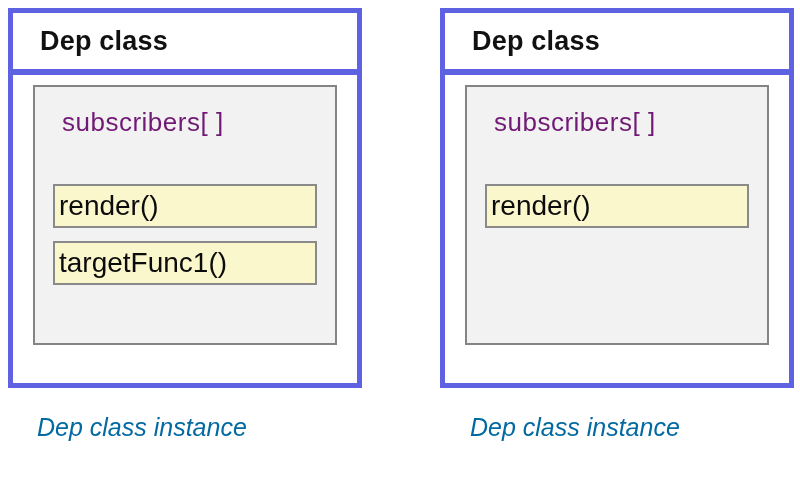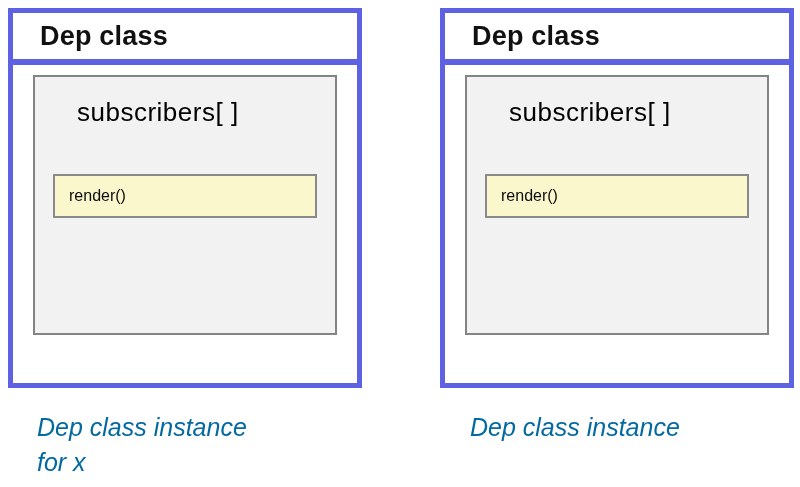--- a/index.html
+++ b/index.html
@@ -26,58 +26,58 @@
     top: 8px;
     width: 354px;
     height: 380px;
     border: 5px solid var(--card-border);
     background: #ffffff;
   }
   .dep-card.left  { left: 8px; }
   .dep-card.right { left: 440px; }
 
   .card-header {
-    height: 52px;
+    height: 62px;
     border-bottom: 6px solid var(--card-border);
     display: flex;
     align-items: center;
     padding-left: 27px;
     font-size: 27px;
     font-weight: bold;
     letter-spacing: 0.2px;
     color: #111111;
   }
 
   .array-box {
     margin: 10px 0 0 20px;
     width: 304px;
     height: 260px;
     background: var(--array-box-bg);
     border: 2px solid var(--array-box-border);
   }
 
   .array-label {
-    padding: 20px 0 0 42px;
+    padding: 20px 0 0 27px;
     font-size: 26px;
     font-weight: 400;
-    color: #000000;
+    color: #701a75;
     letter-spacing: 0.5px;
   }
 
   .func-list { margin: 46px 0 0 18px; }
 
   .func-item {
     width: 264px;
     height: 44px;
     background: var(--func-bg);
     border: 2px solid var(--func-border);
     display: flex;
     align-items: center;
-    padding-left: 14px;
-    font-size: 16px;
+    padding-left: 4px;
+    font-size: 28px;
     color: #0c0c0c;
     margin-bottom: 13px;
   }
 
   .caption {
     position: absolute;
     top: 410px;
     width: 290px;
     font-size: 25px;
     font-style: italic;
@@ -91,36 +91,36 @@
 <body>
 
 <div class="stage">
 
   <div class="dep-card left">
     <div class="card-header">Dep class</div>
     <div class="array-box">
       <div class="array-label">subscribers[ ]</div>
       <div class="func-list">
         <div class="func-item">render()</div>
+        <div class="func-item">targetFunc1()</div>
       </div>
     </div>
   </div>
 
   <div class="dep-card right">
     <div class="card-header">Dep class</div>
     <div class="array-box">
       <div class="array-label">subscribers[ ]</div>
       <div class="func-list">
         <div class="func-item">render()</div>
       </div>
     </div>
   </div>
 
   <div class="caption left">
     <div>Dep class instance</div>
-    <div>for x</div>
   </div>
 
   <div class="caption right">
     <div>Dep class instance</div>
   </div>
 
 </div>
 
 </body></html>

